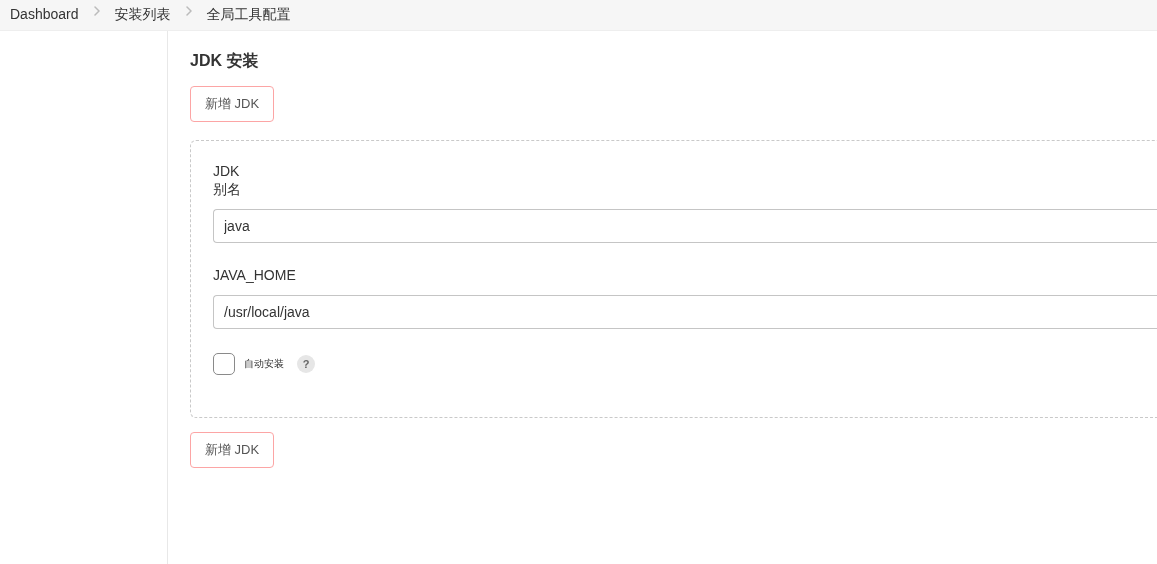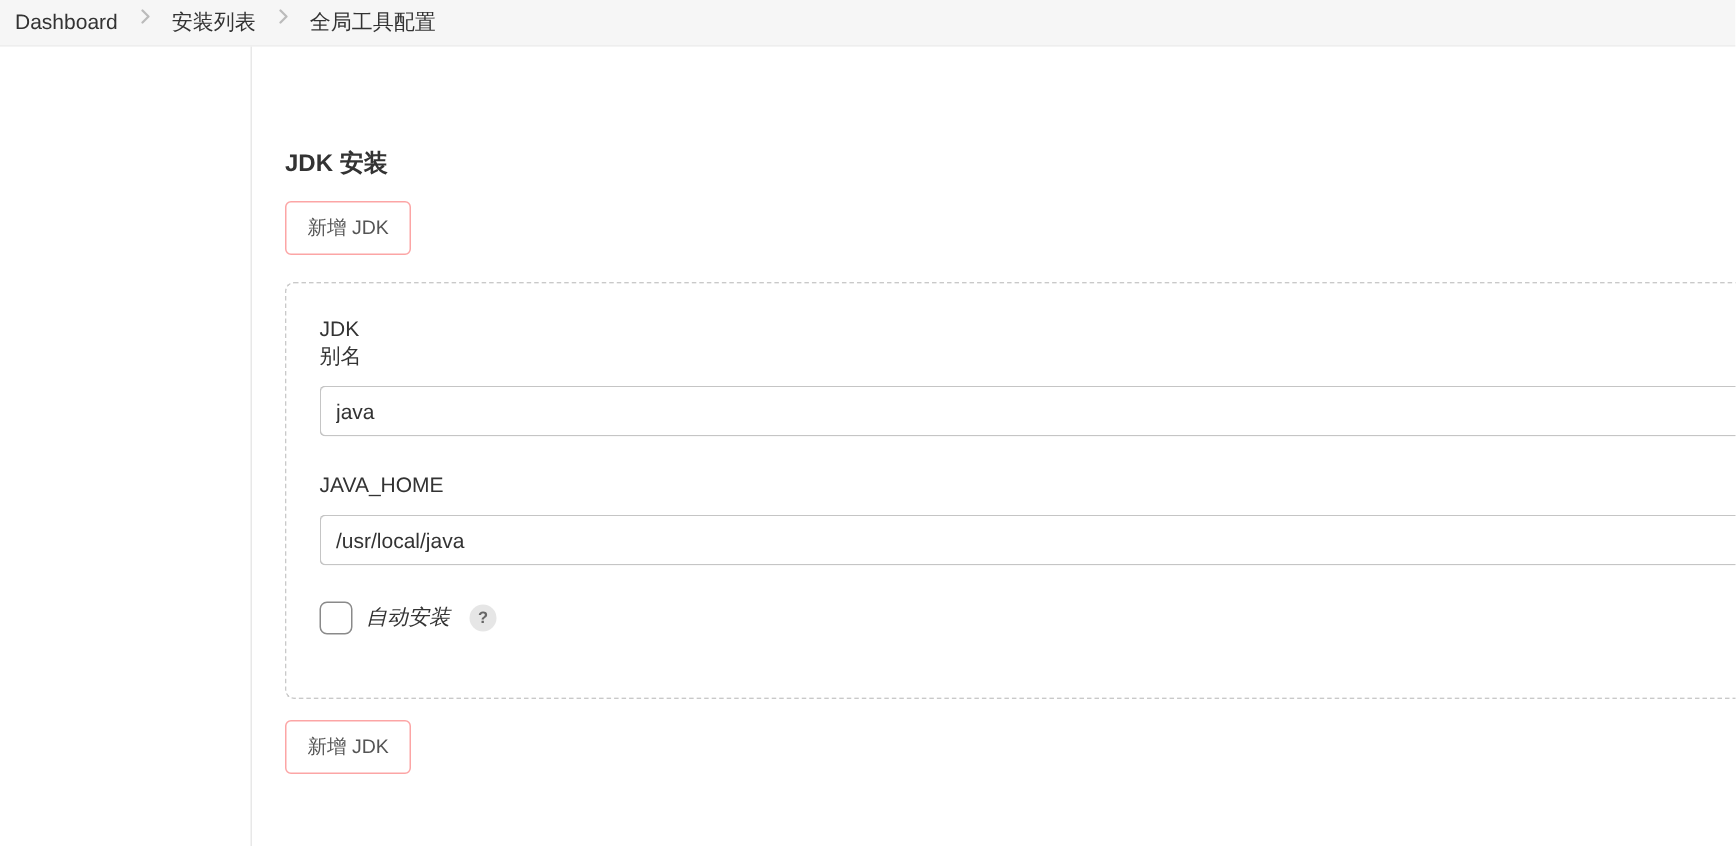--- a/index.html
+++ b/index.html
@@ -26,21 +26,20 @@
       text-decoration: none;
       cursor: pointer;
     }
     .breadcrumb .sep {
       color: #bbb;
       font-size: 12px;
     }
     .sep svg { display: block; }
     .content {
       display: flex;
-      align-items: center;
     }
     .sidebar-space {
       width: 168px;
       border-right: 1px solid #e8e8e8;
       height: calc(564px - 31px);
     }
     .main {
       flex: 1;
       padding: 20px 0 0 22px;
     }
@@ -112,21 +111,21 @@
       margin-top: 10px;
     }
     .checkbox {
       width: 22px;
       height: 22px;
       border: 1.5px solid #8a8a8a;
       border-radius: 5px;
       background: #fff;
       cursor: pointer;
     }
-    .checkbox-label { font-size: 14px; font-style: italic; }
+    .checkbox-label { font-size: 10px; }
     .help-badge {
       width: 18px;
       height: 18px;
       border-radius: 50%;
       background: #e6e6e6;
       color: #666;
       font-size: 11px;
       font-weight: 600;
       display: inline-flex;
       align-items: center;

